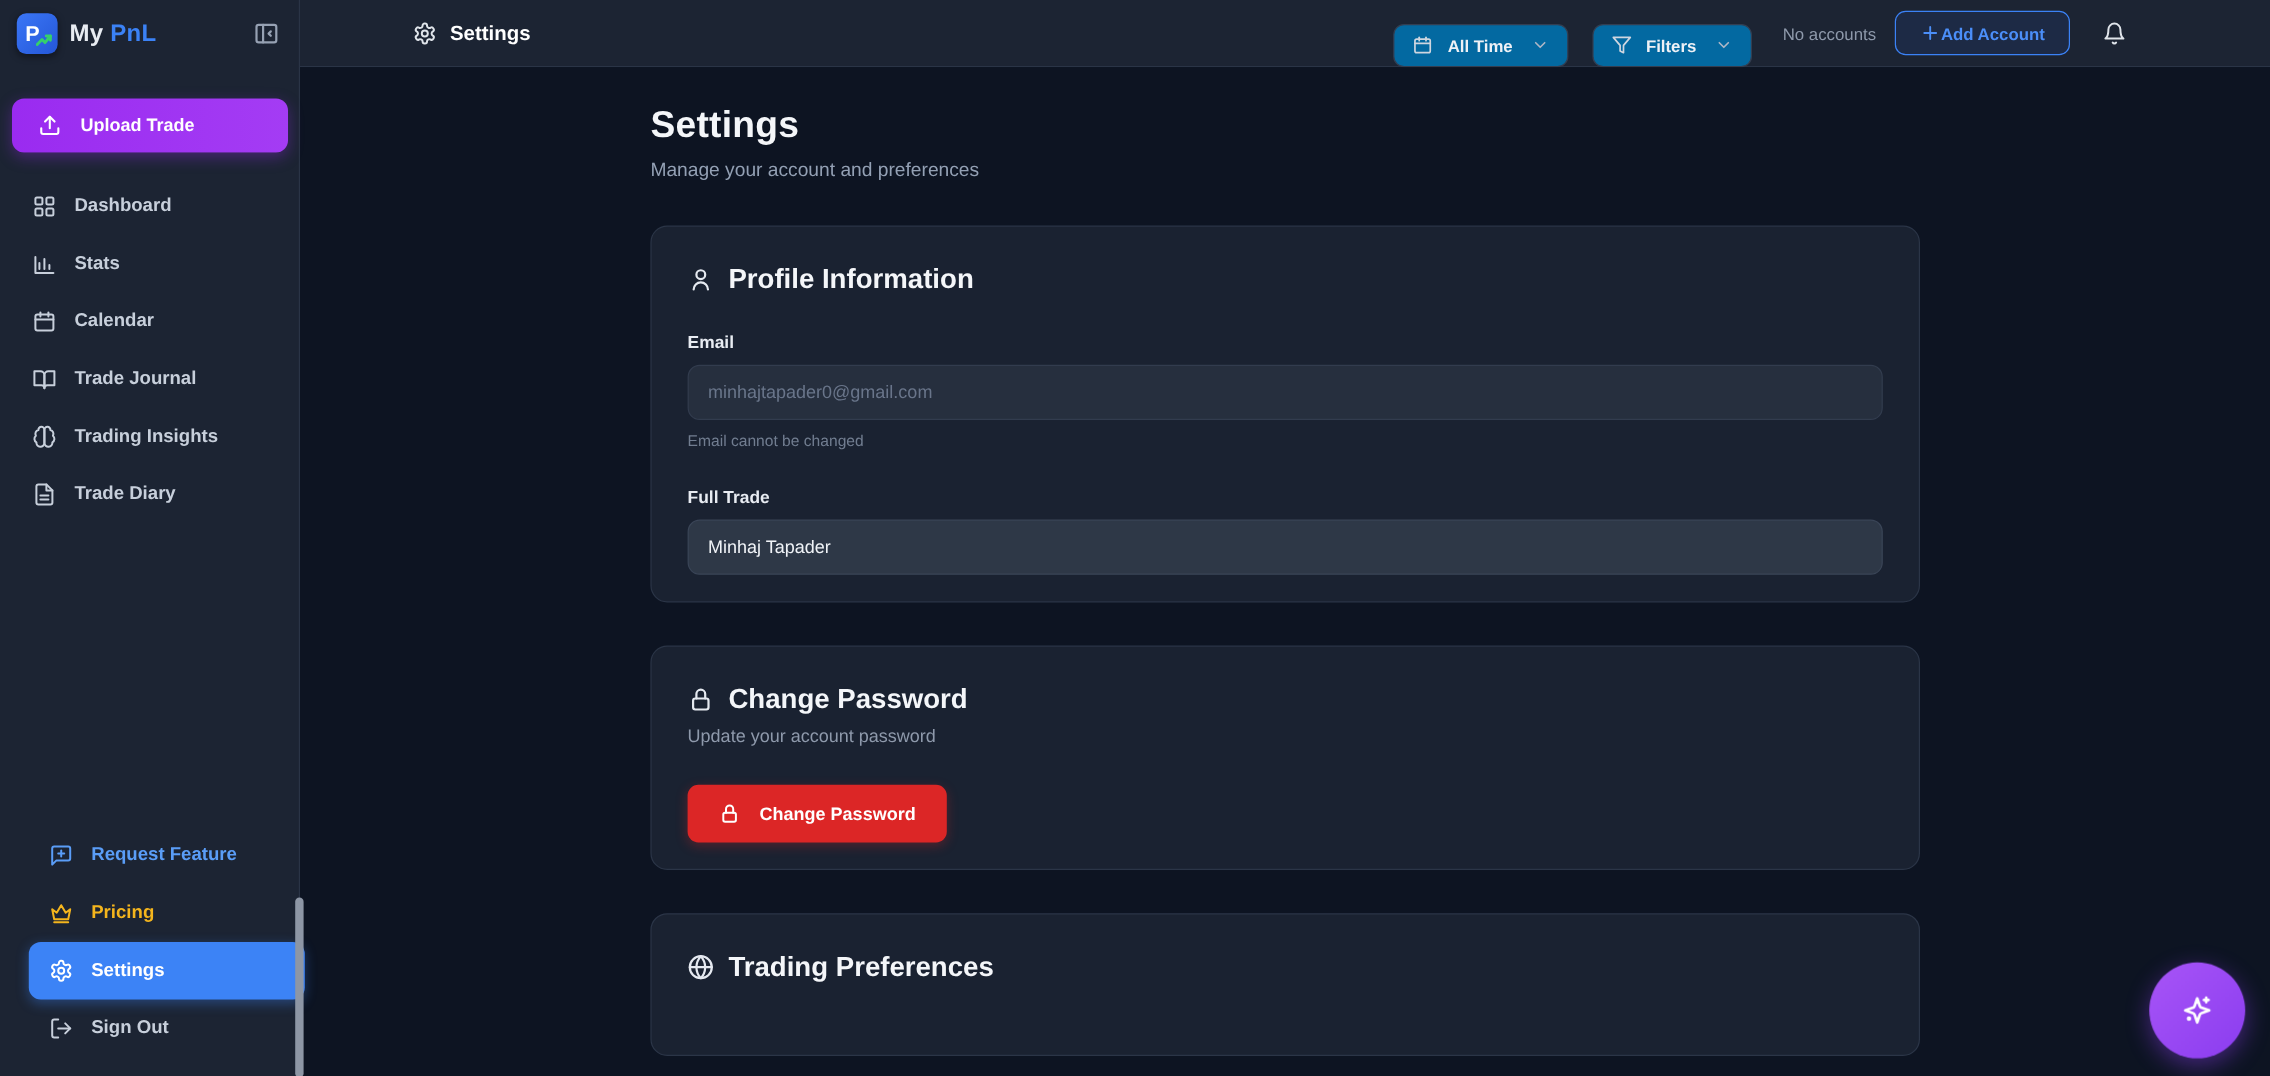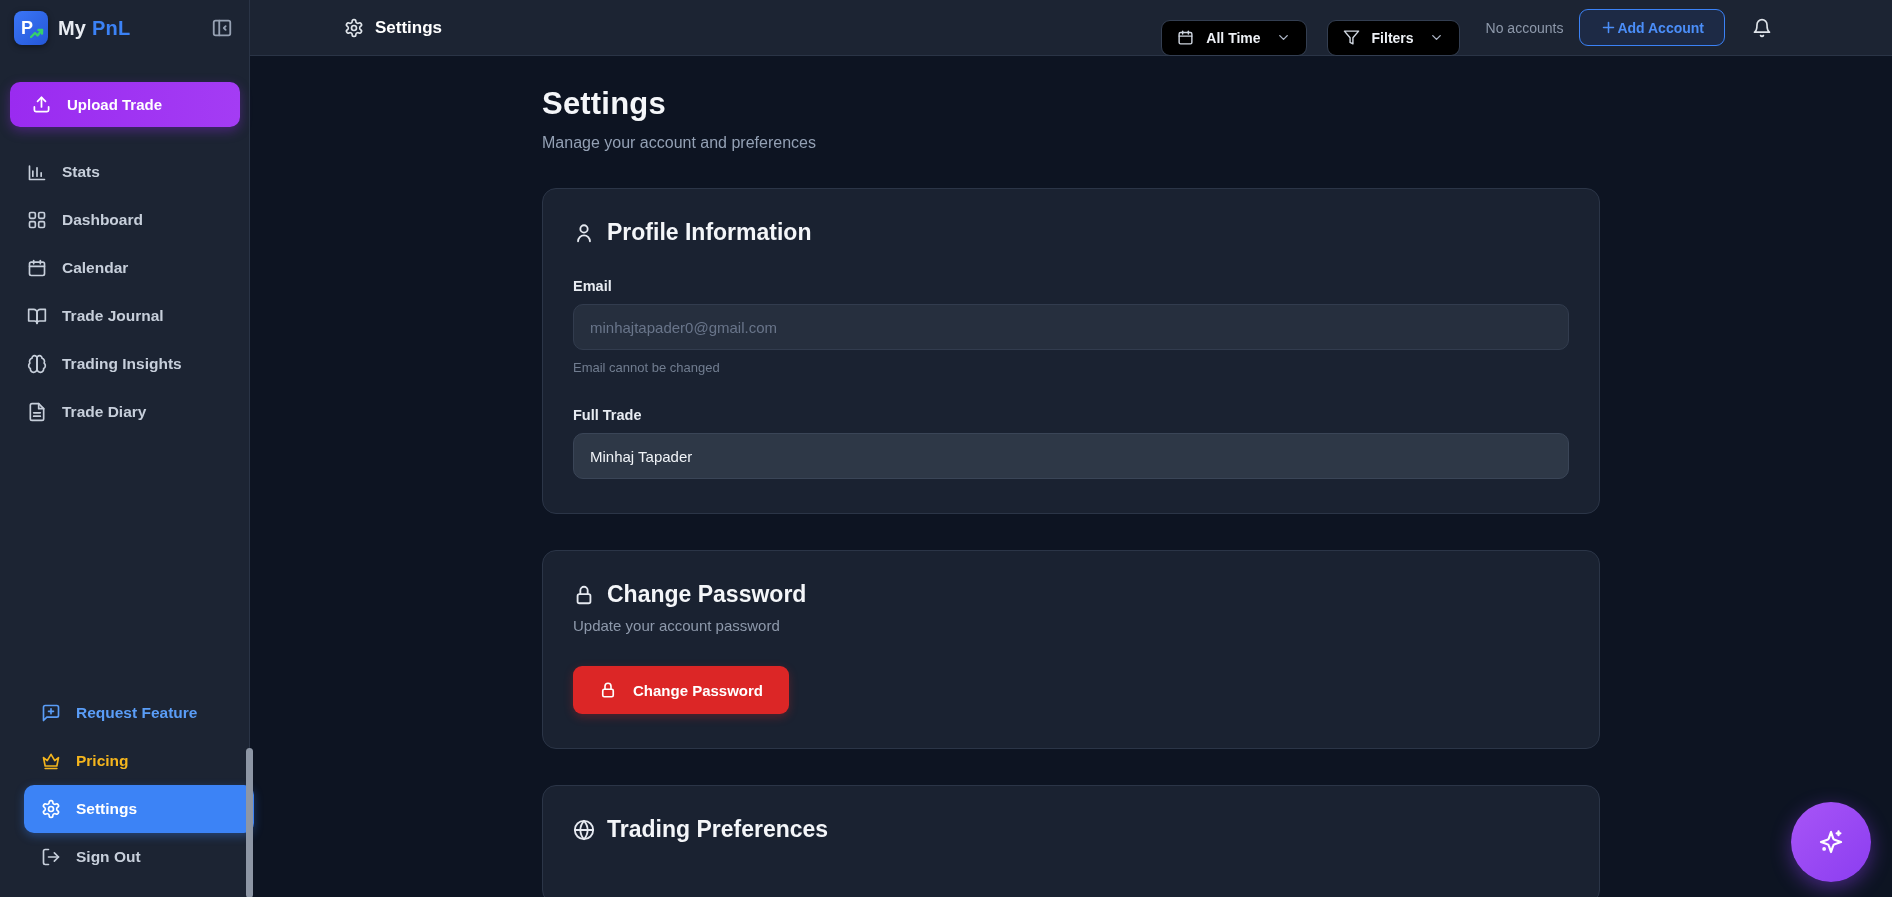--- a/index.html
+++ b/index.html
@@ -63,21 +63,21 @@
     height:56px; flex:0 0 56px; background:#1c2433;
     border-bottom:1px solid #2a3446;
     display:flex; align-items:center; padding:0 120px 0 94px;
   }
   .topbar-title { display:flex; align-items:center; gap:11px; color:#fff;
     font-size:17px; font-weight:bold; }
   .topbar-title .tico { color:#dfe4ea; }
   .topbar-right { margin-left:auto; display:flex; align-items:center; }
 
   .pill-btn {
-    height:36px; border-radius:9px; border:1px solid #333e51; background:#000000;
+    height:36px; border-radius:9px; border:1px solid #333e51; background:#0369a1;
     display:flex; align-items:center; gap:12px; padding:0 15px;
     color:#eef1f6; font-size:14px; font-weight:bold; cursor:pointer;margin-top:20px;
   }
   .pill-btn .chev { color:#aeb7c6; margin-left:3px; }
   .pill-btn + .pill-btn { margin-left:20px; }
   .no-accounts { color:#8e99ab; font-size:14px; margin:0 16px 0 26px; }
   .add-account {
     height:37px; border-radius:9px; border:1px solid #3b82f6;
     background:rgba(37,99,235,.10); color:#4b8ef8;
     display:flex; align-items:center; gap:0; padding:0 20px;
@@ -86,21 +86,21 @@
   .bell { margin-left:27px; color:#dfe4ea; cursor:pointer; }
 
   
   .main { flex:1; overflow:hidden; background:#0d1422; }
   .container { width:1058px; margin:0 auto; padding-top:30px; }
   h1.page-title { font-size:31px; font-weight:800; color:#f4f6f9; letter-spacing:.2px; }
   .page-subtitle { margin-top:12px; font-size:16px; color:#93a0b4; }
 
   .card {
     margin-top:36px; background:#1a2231; border:1px solid #2b3547;
-    border-radius:14px; padding:30px 30px 34px;
+    border-radius:14px; padding:30px 30px 22px;
   }
   .card-title-row { display:flex; align-items:center; gap:12px; }
   .card-title { font-size:23px; font-weight:bold; color:#f4f6f9; }
   .card-title-row .cico { color:#e5e9f0; }
   .card-subtitle { margin-top:9px; font-size:15px; color:#8e99ab; }
 
   .field-label { margin:32px 0 10px; font-size:14.5px; font-weight:bold; color:#e8ecf2; }
   .text-input {
     width:100%; height:46px; border-radius:10px; padding:0 16px;
     font-size:15px; font-family:inherit; outline:none;
@@ -160,35 +160,35 @@
       <path d="M21 15v4a2 2 0 0 1-2 2H5a2 2 0 0 1-2-2v-4"></path>
         <path d="m7 8 5-5 5 5"></path>
         <path d="M12 3v12"></path>
     </svg>
     <span>Upload Trade</span>
   </div>
 
   <nav class="nav">
     <div class="nav-item">
       <svg class="ni" viewBox="0 0 24 24" fill="none" stroke="currentColor" stroke-width="2" stroke-linecap="round" stroke-linejoin="round">
+        <rect x="3" y="3" width="7" height="7" rx="1.5"></rect>
+          <rect x="14" y="3" width="7" height="7" rx="1.5"></rect>
+          <rect x="3" y="14" width="7" height="7" rx="1.5"></rect>
+          <rect x="14" y="14" width="7" height="7" rx="1.5"></rect>
+      </svg>
+      <span>Dashboard</span>
+    </div>
+    <div class="nav-item">
+      <svg class="ni" viewBox="0 0 24 24" fill="none" stroke="currentColor" stroke-width="2" stroke-linecap="round" stroke-linejoin="round">
         <path d="M3 5v16h18"></path>
           <path d="M7 17v-6"></path>
           <path d="M12 17V7"></path>
           <path d="M17 17v-4"></path>
       </svg>
       <span>Stats</span>
-    </div>
-    <div class="nav-item">
-      <svg class="ni" viewBox="0 0 24 24" fill="none" stroke="currentColor" stroke-width="2" stroke-linecap="round" stroke-linejoin="round">
-        <rect x="3" y="3" width="7" height="7" rx="1.5"></rect>
-          <rect x="14" y="3" width="7" height="7" rx="1.5"></rect>
-          <rect x="3" y="14" width="7" height="7" rx="1.5"></rect>
-          <rect x="14" y="14" width="7" height="7" rx="1.5"></rect>
-      </svg>
-      <span>Dashboard</span>
     </div>
     <div class="nav-item">
       <svg class="ni" viewBox="0 0 24 24" fill="none" stroke="currentColor" stroke-width="2" stroke-linecap="round" stroke-linejoin="round">
         <rect x="3" y="5" width="18" height="16" rx="2"></rect>
           <path d="M8 3v4"></path>
           <path d="M16 3v4"></path>
           <path d="M3 10h18"></path>
       </svg>
       <span>Calendar</span>
     </div>

